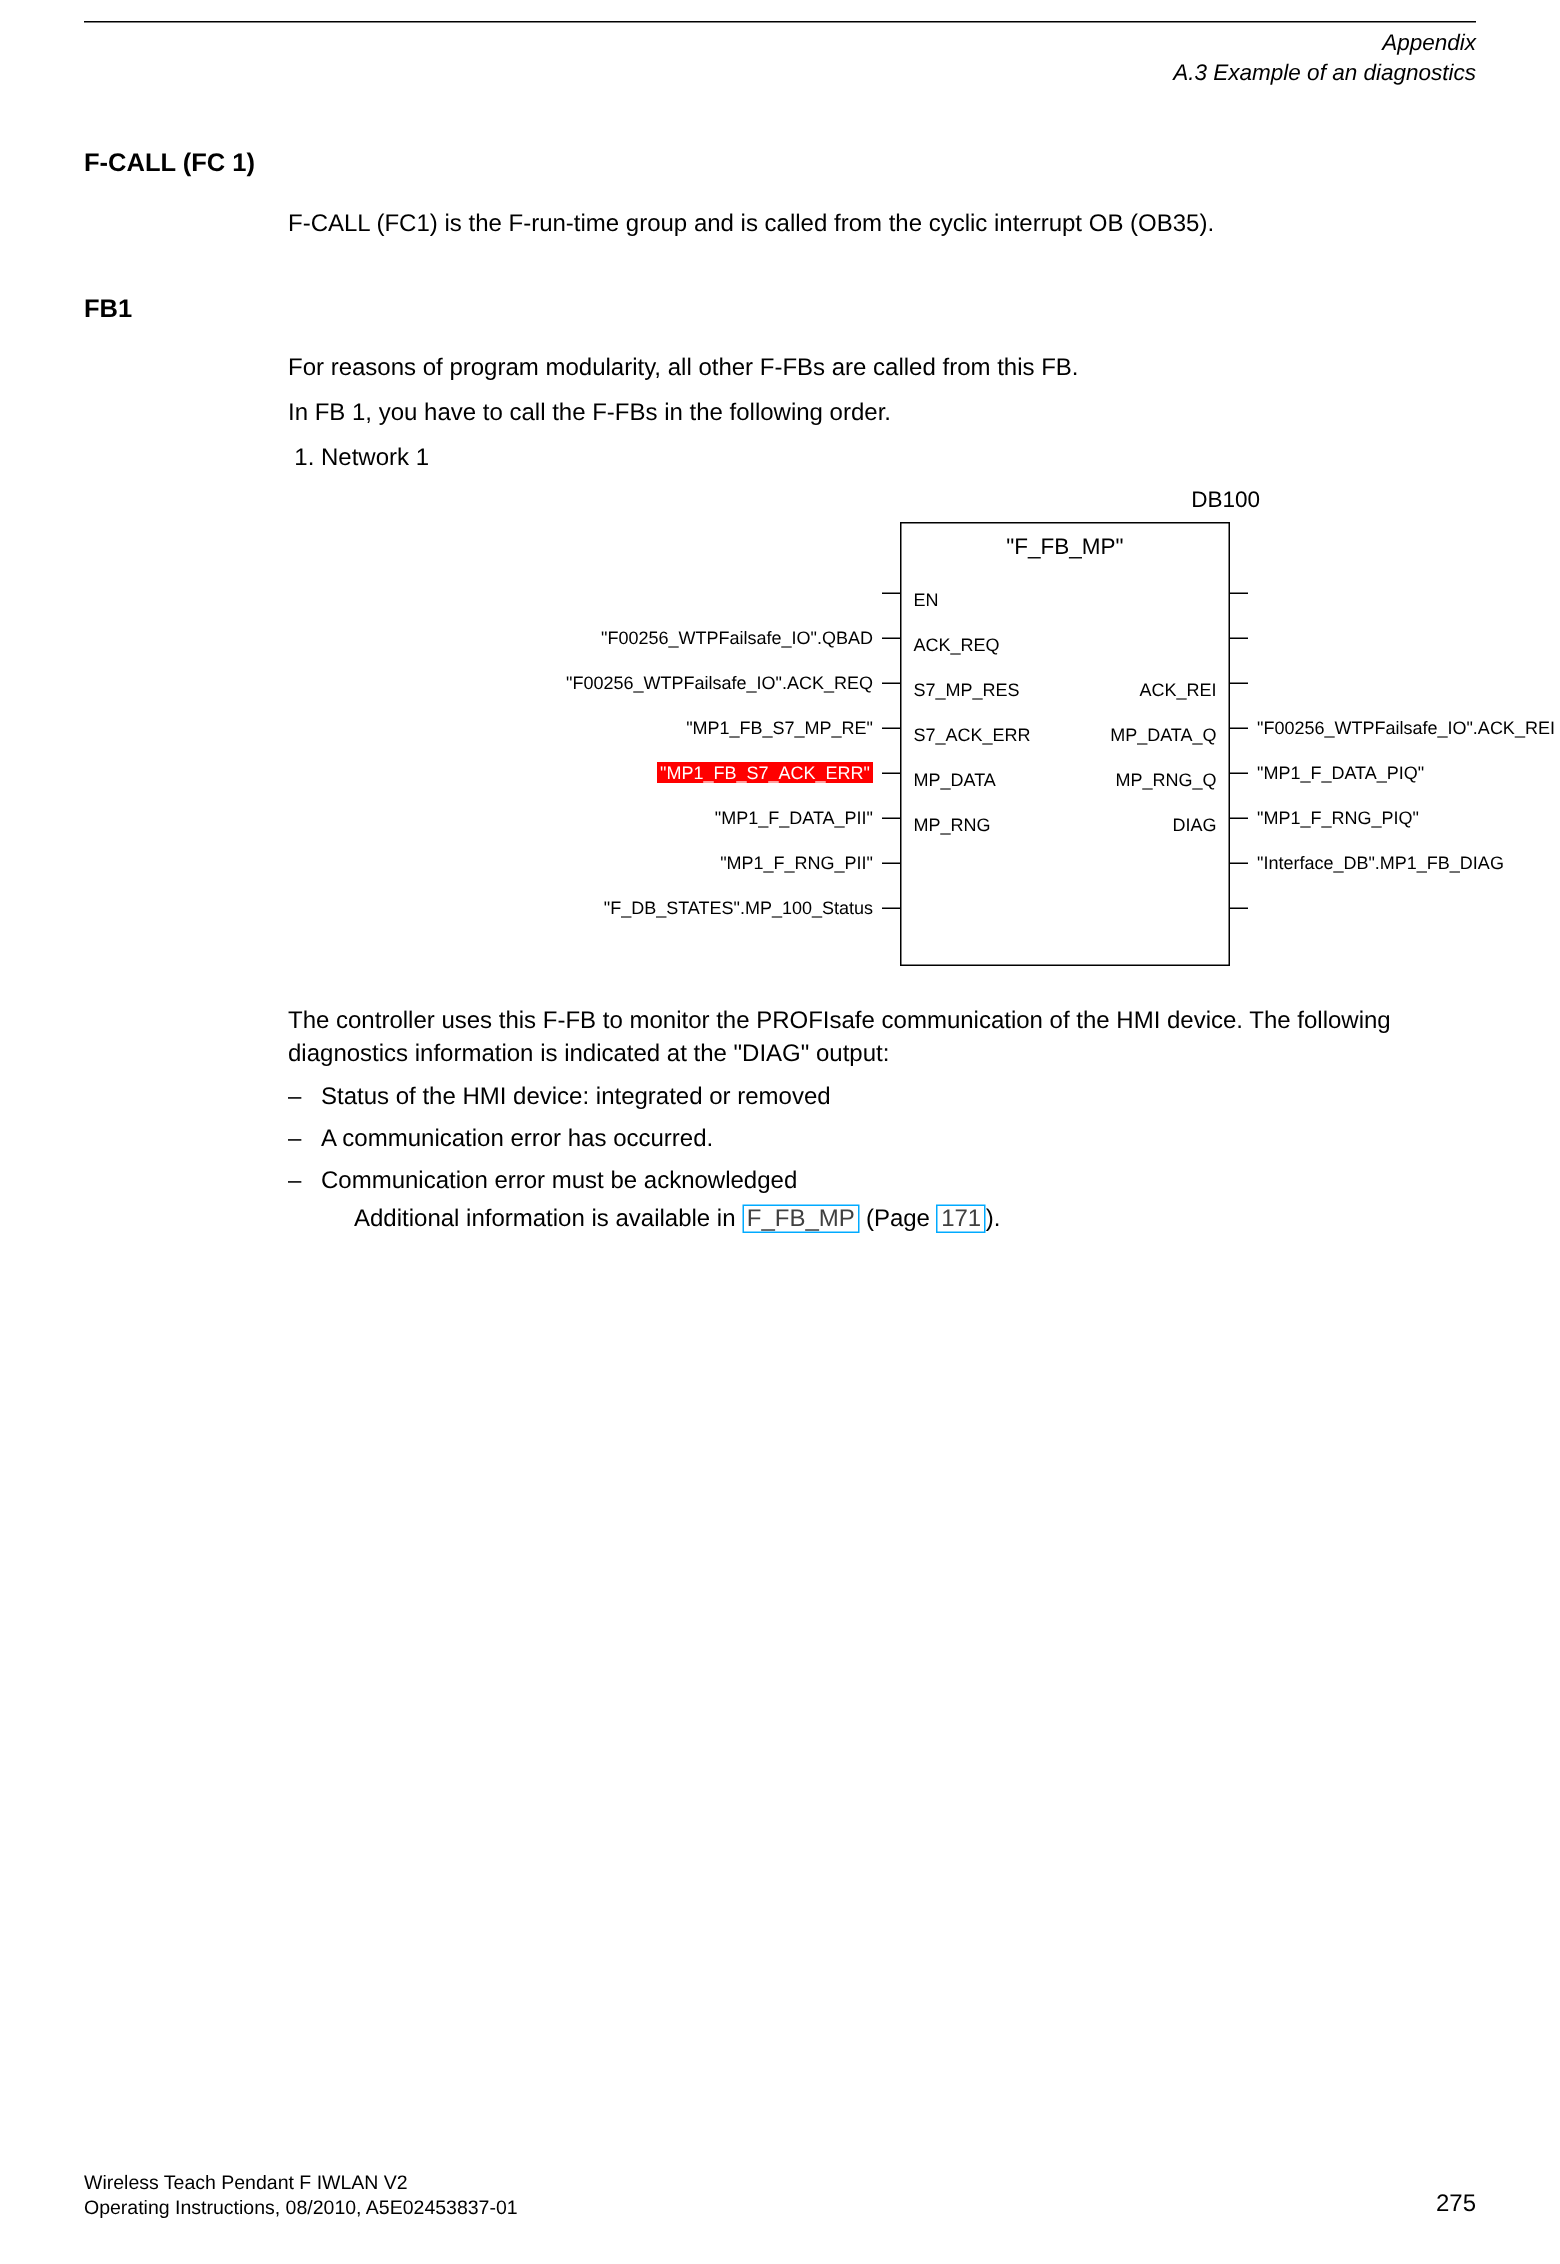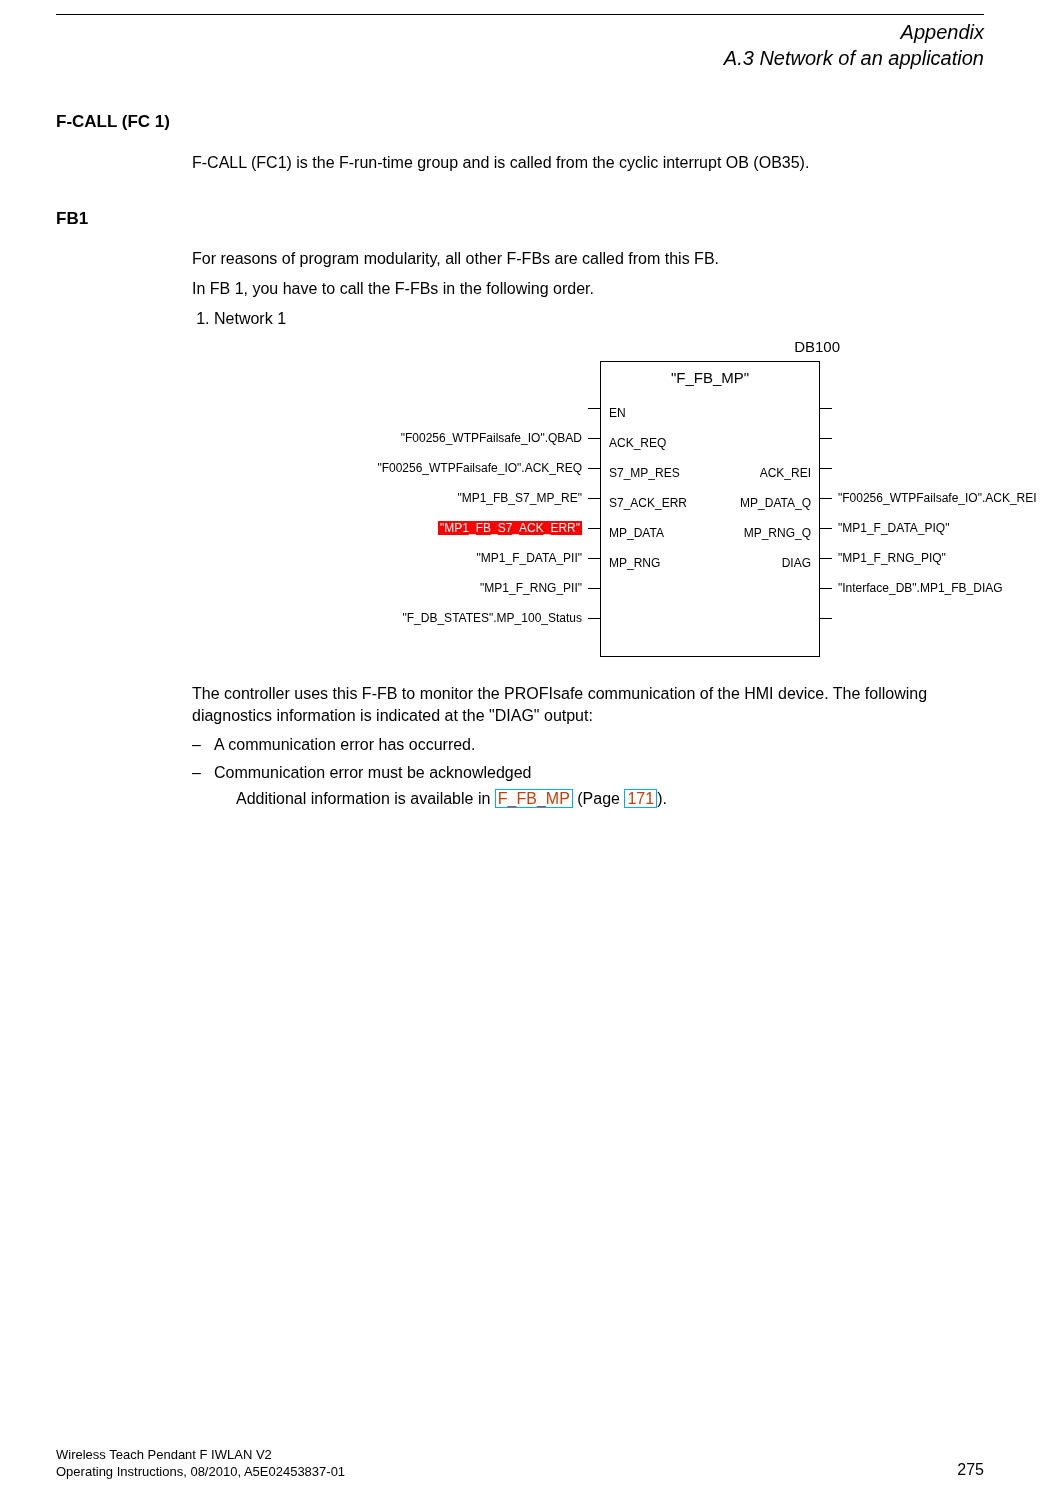--- a/index.html
+++ b/index.html
@@ -19,21 +19,21 @@
     position: relative;
   }
   .rule {
     border: none;
     border-top: 1.5px solid #000;
     margin: 0 0 4px 0;
   }
   .header-block {
     text-align: right;
     font-style: italic;
-    font-size: 20px;
+    font-size: 15px;
     line-height: 1.3;
     margin-bottom: 40px;
   }
   .section-title {
     font-weight: bold;
     font-size: 17px;
     margin-top: 10px;
     margin-bottom: 18px;
   }
   .body-indent {
@@ -64,21 +64,21 @@
     position: absolute;
     left: 0;
   }
   .sub-para {
     font-size: 16px;
     margin: 4px 0 0 22px;
   }
   .link-box {
     border: 1px solid #00aaff;
     padding: 0 2px;
-    color: #c2410c;
+    color: #404040;
   }
   
   .diagram {
     position: relative;
     width: 820px;
     height: 330px;
     margin: 8px 0 16px 0;
     font-size: 13px;
   }
   .db-label {
@@ -146,21 +146,21 @@
 </style>
 </head>
 <body>
 
 <div class="page">
 
   <hr class="rule">
 
   <div class="header-block">
     <div>Appendix</div>
-    <div>A.3 Network of an application</div>
+    <div>A.3 Example of an diagnostics</div>
   </div>
 
   <div class="section-title">F-CALL (FC 1)</div>
   <div class="body-indent">
     <p class="para">F-CALL (FC1) is the F-run-time group and is called from the cyclic interrupt OB (OB35).</p>
   </div>
 
   <div class="section-title" style="margin-top:34px;">FB1</div>
   <div class="body-indent">
     <p class="para">For reasons of program modularity, all other F-FBs are called from this FB.</p>
@@ -225,20 +225,21 @@
         <div class="ext-left" style="top: 243px; left: 0px; width: 390px;">"MP1_F_RNG_PII"</div>
         <div class="tick" style="top: 251px; left: 628px;"></div>
         <div class="ext-right" style="top: 243px; left: 646px;">"Interface_DB".MP1_FB_DIAG</div>
         <div class="tick" style="top: 281px; left: 396px;"></div>
         <div class="ext-left" style="top: 273px; left: 0px; width: 390px;">"F_DB_STATES".MP_100_Status</div>
         <div class="tick" style="top: 281px; left: 628px;"></div>
       </div>
 
     <p class="para" style="margin-top:4px;">The controller uses this F-FB to monitor the PROFIsafe communication of the HMI device. The following diagnostics information is indicated at the "DIAG" output:</p>
     <ul class="ul-dash">
+      <li>Status of the HMI device: integrated or removed</li>
       <li>A communication error has occurred.</li>
       <li>
         <span>Communication error must be acknowledged</span>
         <div class="sub-para">
           <span>Additional information is available in </span><span class="link-box">F_FB_MP</span><span> (Page </span><span class="link-box">171</span><span>).</span>
         </div>
       </li>
     </ul>
   </div>
 

